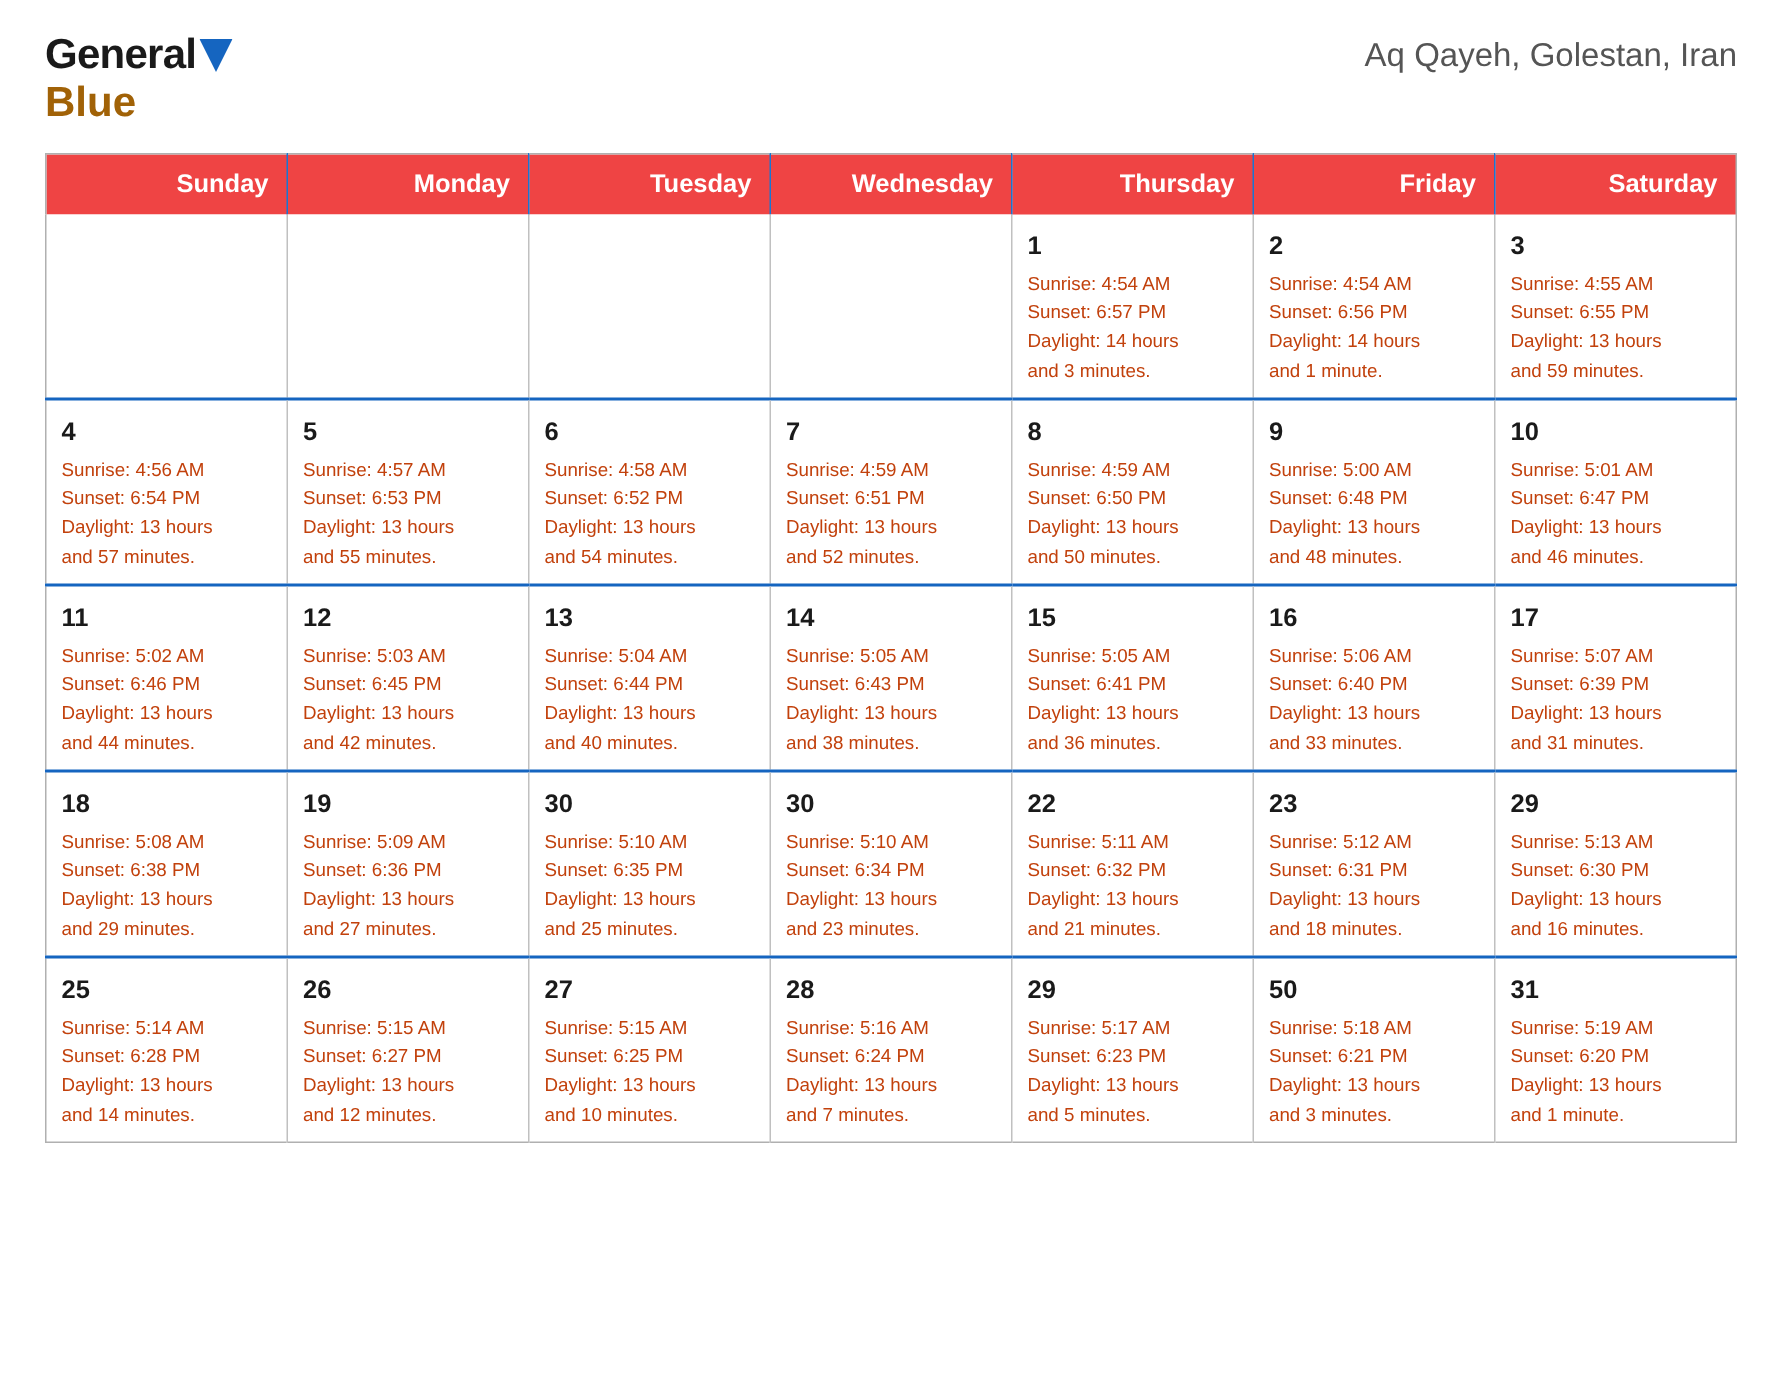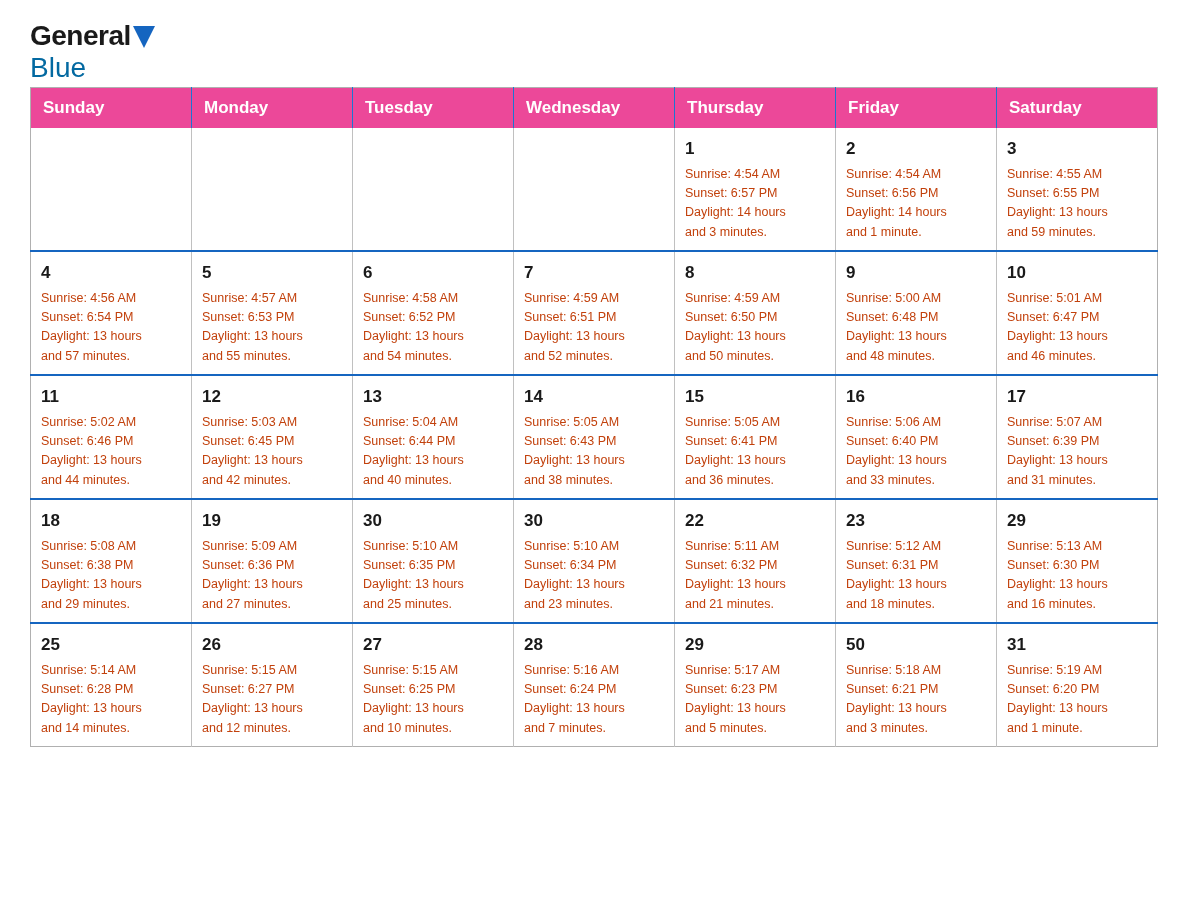--- a/index.html
+++ b/index.html
@@ -7,37 +7,37 @@
       font-family: Arial, sans-serif;
       background: #fff;
       width: 1188px;
       min-height: 918px;
       padding: 20px 30px;
     }
     .header-area {
       display: flex;
       justify-content: space-between;
       align-items: flex-start;
-      margin-bottom: 3px;
+      margin-bottom: 18px;
     }
     .logo {
       display: flex;
       flex-direction: column;
       align-items: flex-start;
     }
     .logo-general {
       font-size: 28px;
       font-weight: bold;
       color: #1a1a1a;
       letter-spacing: -0.5px;
     }
     .logo-blue {
       font-size: 28px;
-      font-weight: normal;
-      color: #0369a1;
+      font-weight: bold;
+      color: #a16207;
       display: flex;
       align-items: center;
     }
     .title-area {
       text-align: right;
     }
     .month-title {
       font-size: 52px;
       font-weight: 300;
       color: #1a1a1a;
@@ -47,26 +47,26 @@
       font-size: 22px;
       color: #555;
       margin-top: 4px;
     }
     .calendar-table {
       width: 100%;
       border-collapse: collapse;
       border: 1px solid #b0b0b0;
     }
     .calendar-table thead tr th {
-      background-color: #ec4899;
+      background-color: #ef4444;
       color: #fff;
       font-size: 17px;
       font-weight: 600;
       padding: 10px 12px;
-      text-align: left;
+      text-align: right;
       border-right: 1px solid #1976d2;
     }
     .calendar-table thead tr th:last-child {
       border-right: none;
       margin-top: 20px;
     }
     .calendar-table tbody tr td {
       vertical-align: top;
       padding: 8px 10px;
       border-right: 1px solid #c0c0c0;
@@ -106,20 +106,21 @@
   <div class="logo">
     <div style="display:flex; align-items:center;">
       <span class="logo-general">General</span>
       <svg width="22" height="22" viewBox="0 0 22 22" style="margin-left:2px; margin-top:2px;">
         <polygon points="0,0 22,0 11,22" fill="#1565c0"></polygon>
       </svg>
     </div>
     <span class="logo-blue">Blue</span>
   </div>
   <div class="title-area">
+    <div class="location-title">Aq Qayeh, Golestan, Iran</div>
   </div>
 </div>
 
 <table class="calendar-table">
   <thead>
     <tr>
     <th>Sunday</th>
         <th>Monday</th>
         <th>Tuesday</th>
         <th>Wednesday</th>

